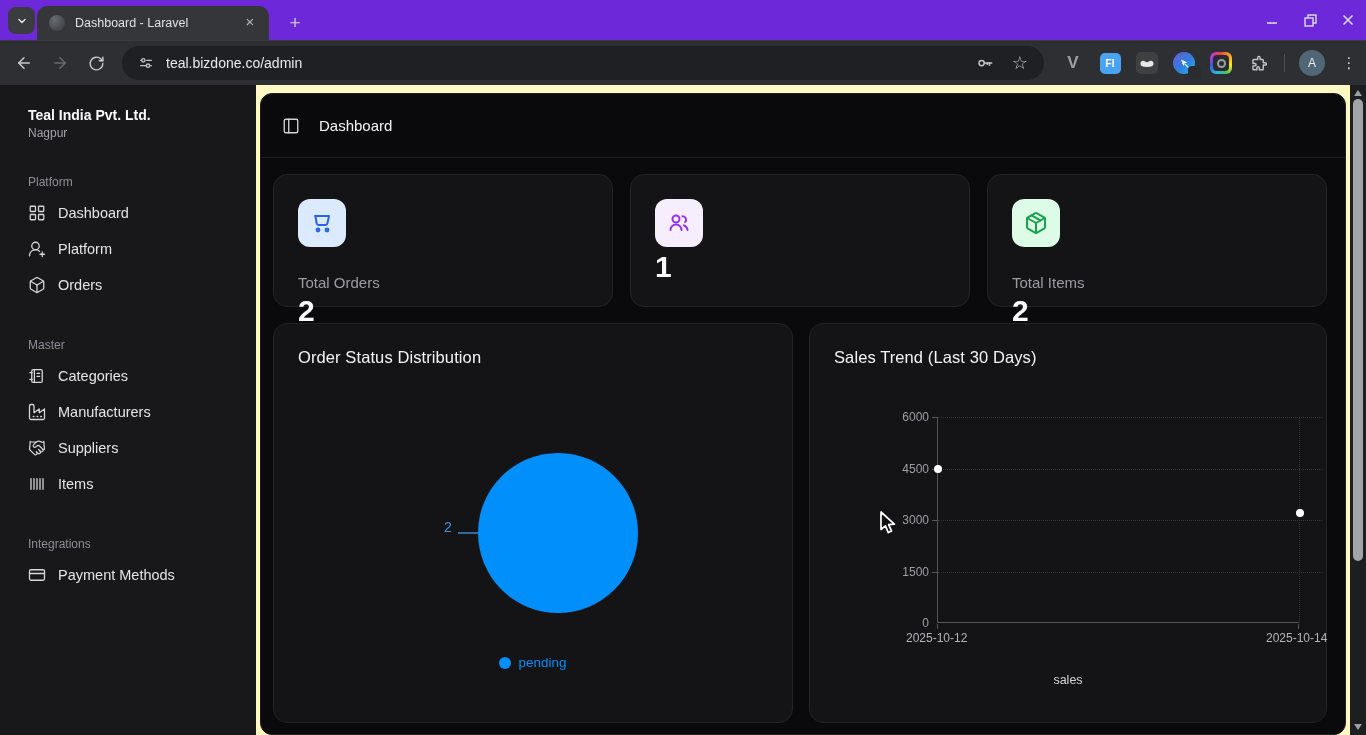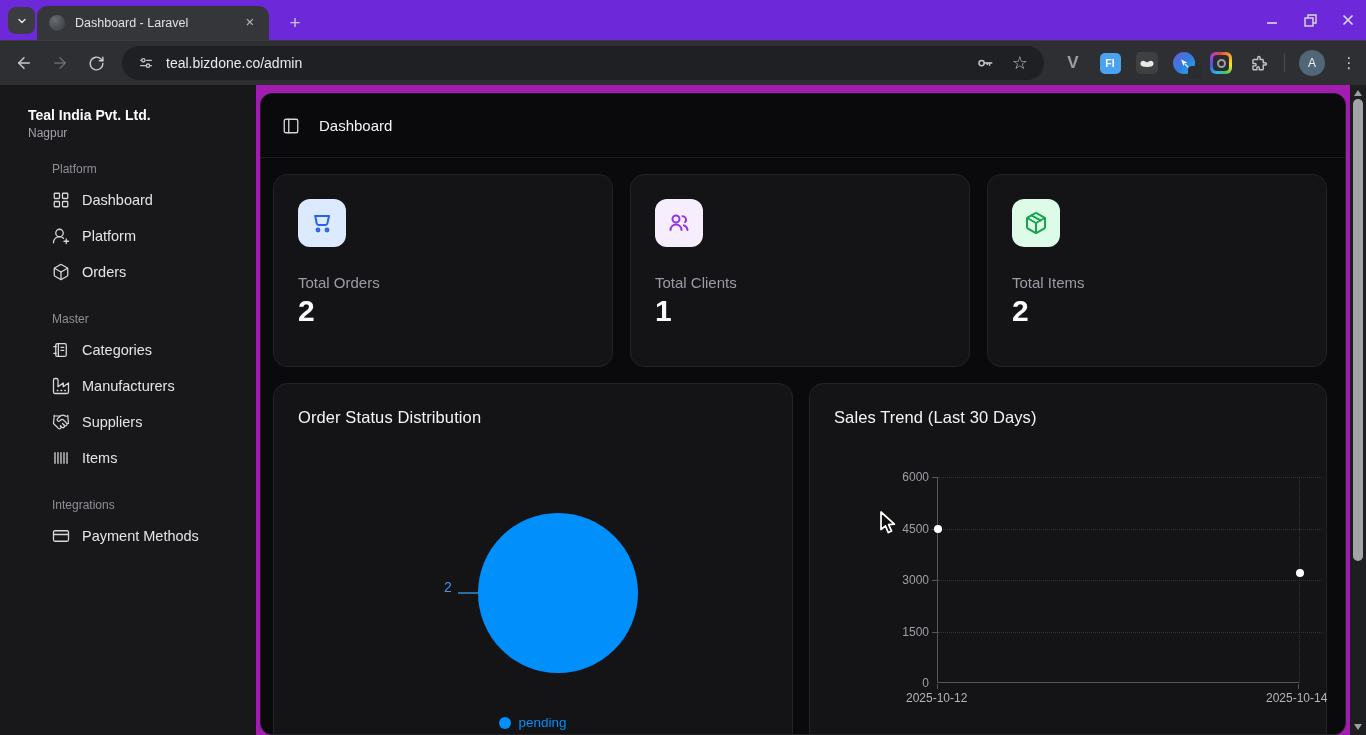--- a/index.html
+++ b/index.html
@@ -47,46 +47,46 @@
   .ext-lens .inner { width:100%; height:100%; border-radius:4px; background:#2a2b2e; display:flex; align-items:center; justify-content:center; }
   .ext-lens .ring { width:9px; height:9px; border-radius:50%; border:2px solid #9aa0a6; }
   .ext-puzzle { color:#c2c4c7; }
   .toolbar-sep { width:1px; height:18px; background:#4a4c50; margin-left:15px; }
   .profile-btn { margin-left:14px; width:26px; height:26px; border-radius:50%; background:#516676;
     color:#eef1f3; font-size:12px; display:flex; align-items:center; justify-content:center; }
   .kebab { margin-left:12px; width:24px; height:24px; color:#c8cacc; font-size:15px; letter-spacing:0;
     display:flex; align-items:center; justify-content:center; }
 
   
-  .page { position:absolute; left:0; top:85px; width:1366px; height:650px; background:#a21caf; }
+  .page { position:absolute; left:0; top:85px; width:1366px; height:650px; background:#fef9c3; }
 
   .sidebar { position:absolute; left:0; top:0; width:256px; height:650px; background:#18181b; }
   .company { padding:22px 16px 0 28px; }
   .company-name { font-size:14px; font-weight:bold; color:#fafafa; }
   .company-loc { font-size:12px; color:#a1a1aa; margin-top:3px; }
-  .side-section { margin-top:22px;padding-left:24px; }
+  .side-section { margin-top:35px; }
   .side-label { padding:0 28px; font-size:12px; color:#8e8e96; font-weight:500; margin-bottom:6px; }
   .side-item { height:36px; display:flex; align-items:center; padding:0 16px 0 28px; gap:12px; cursor:pointer; border-radius:8px; }
   .side-item svg { flex:none; stroke:#d8d8dc; }
   .side-item span { font-size:14.5px; color:#e4e4e7; }
   .side-user { position:absolute; left:12px; right:12px; bottom:18px; height:44px; display:flex; align-items:center; padding:0 12px; gap:12px; border-radius:10px; }
   .side-avatar { width:32px; height:32px; border-radius:50%; background:#3f3f46; color:#e4e4e7;
     font-size:12px; display:flex; align-items:center; justify-content:center; flex:none; }
   .side-username { flex:1; font-size:14px; font-weight:bold; color:#fafafa; }
   .side-chevrons { color:#c9c9cf; display:flex; }
 
   .main-panel { position:absolute; left:260px; top:8px; width:1086px; height:642px; background:#0a0a0c;
     border:1px solid #212125; border-radius:12px; overflow:hidden; }
   .main-header { height:64px; border-bottom:1px solid #1d1d21; display:flex; align-items:center; padding:0 16px; gap:14px; }
   .panel-toggle { width:28px; height:28px; display:flex; align-items:center; justify-content:center; color:#d4d4d8; }
   .page-title { font-size:15px; font-weight:500; color:#f4f4f5; }
 
   .content { padding:16px 12px; }
   .stats-row { display:flex; gap:17px; }
-  .stat-card { width:340px; height:193px; background:#141417; border:1px solid #232327; border-radius:14px; padding:24px; }
+  .stat-card { width:340px; height:133px; background:#141417; border:1px solid #232327; border-radius:14px; padding:24px; }
   .stat-tile { width:48px; height:48px; border-radius:12px; display:flex; align-items:center; justify-content:center; }
   .stat-label { margin-top:27px; font-size:15px; color:#9c9ca4; }
   .stat-value { margin-top:3px; font-size:30px; font-weight:bold; color:#fafafa; }
 
   .charts-row { display:flex; gap:16px; margin-top:16px; }
   .chart-card { background:#141417; border:1px solid #232327; border-radius:14px; padding:24px; position:relative; height:400px; }
   .chart-card.left { width:520px; }
   .chart-card.right { width:518px; }
   .chart-title { font-size:16.5px; font-weight:normal; color:#f4f4f5; letter-spacing:.1px; }
 
@@ -353,21 +353,20 @@
           </div>
           <div class="stat-card">
             <div class="stat-tile" style="background:#f6eefd;">
               <svg width="24" height="24" viewBox="0 0 24 24" fill="none" stroke="#9333ea" stroke-width="2" stroke-linecap="round" stroke-linejoin="round">
                   <circle cx="9" cy="8" r="3.5"></circle>
                   <path d="M3.5 19a5.5 5.5 0 0 1 11 0"></path>
                   <path d="M15.5 5.2a3.5 3.5 0 0 1 2.6 5.9"></path>
                   <path d="M16.8 14.4a5.5 5.5 0 0 1 3.7 4.6"></path>
                 </svg>
             </div>
-            <div class="stat-label">Total Clients</div>
             <div class="stat-value">1</div>
           </div>
           <div class="stat-card">
             <div class="stat-tile" style="background:#dcfce7;">
               <svg width="24" height="24" viewBox="0 0 24 24" fill="none" stroke="#16a34a" stroke-width="2" stroke-linecap="round" stroke-linejoin="round">
                   <path d="M21 8a2 2 0 0 0-1-1.73l-7-4a2 2 0 0 0-2 0l-7 4A2 2 0 0 0 3 8v8a2 2 0 0 0 1 1.73l7 4a2 2 0 0 0 2 0l7-4A2 2 0 0 0 21 16Z"></path>
                   <path d="M3.3 7 12 12l8.7-5"></path>
                   <path d="M12 22V12"></path>
                   <path d="m7.5 4.3 9 5.15"></path>
                 </svg>

